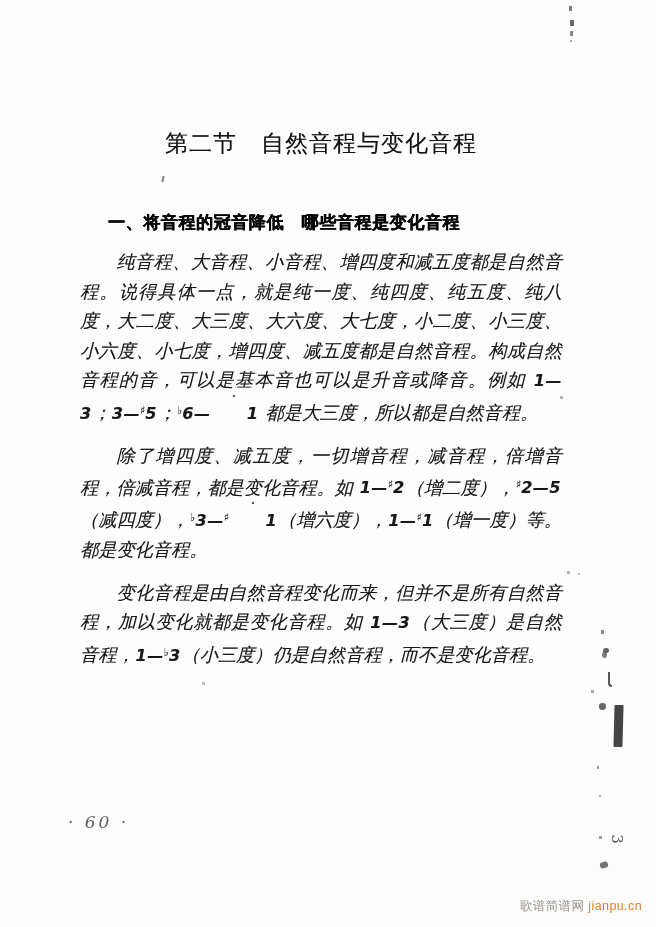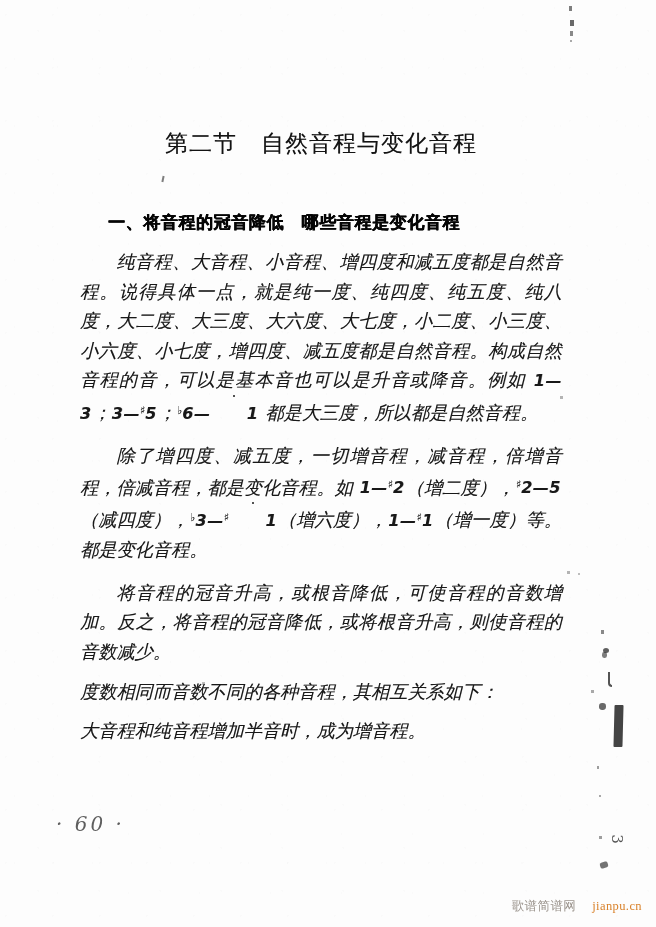--- a/index.html
+++ b/index.html
@@ -100,43 +100,43 @@
     top: -3.5px;
     width: 2px;
     height: 2px;
     border-radius: 50%;
     background: #181818;
   }
 
   
   .folio {
     position: absolute;
-    left: 56px;
+    left: 68px;
     top: 812px;
     font-family: "DejaVu Serif", serif;
     font-style: italic;
-    font-size: 20px;
+    font-size: 17px;
     letter-spacing: 3px;
     color: #5e5e5e;
   }
 
   
   .watermark {
     position: absolute;
     right: 14px;
     bottom: 12px;
     font-size: 12.5px;
     letter-spacing: 0.4px;
     white-space: nowrap;
   }
   .watermark .wm-cn { color: #9a938c; }
   .watermark .wm-url {
     color: #d9822b;
-    font-family: Liberation Serif, serif;
-    margin-left: 16px;
+    font-family: Liberation Sans, sans-serif;
+    margin-left: 4px;
   }
 
   
   .artifact { position: absolute; background: #2a2a2a; }
   .a-smudge {
     right: 33px; top: 705px;
     width: 9px; height: 42px;
     border-radius: 1px;
     transform: rotate(1.5deg);
     opacity: 0.88;
@@ -186,28 +186,24 @@
 
   <div class="content">
 
     <h1 class="chapter-title">第二节　自然音程与变化音程</h1>
 
     <h2 class="section-heading heading-1">一、将音程的冠音降低　哪些音程是变化音程</h2>
 
     <div>
       <p class="body">纯音程、大音程、小音程、增四度和减五度都是自然音程。说得具体一点，就是纯一度、纯四度、纯五度、纯八度，大二度、大三度、大六度、大七度，小二度、小三度、小六度、小七度，增四度、减五度都是自然音程。构成自然音程的音，可以是基本音也可以是升音或降音。例如 <span class="jp"><span><span>1</span></span>—<span><span>3</span></span></span>；<span class="jp"><span><span>3</span></span>—<span><span class="acc">♯</span><span>5</span></span></span>；<span class="jp"><span><span class="acc">♭</span><span>6</span></span>—<span><span class="hi">1</span></span></span> 都是大三度，所以都是自然音程。</p>
       <p class="body">除了增四度、减五度，一切增音程，减音程，倍增音程，倍减音程，都是变化音程。如 <span class="jp"><span><span>1</span></span>—<span><span class="acc">♯</span><span>2</span></span></span>（增二度），<span class="jp"><span><span class="acc">♯</span><span>2</span></span>—<span><span>5</span></span></span>（减四度），<span class="jp"><span><span class="acc">♭</span><span>3</span></span>—<span><span class="acc">♯</span><span class="hi">1</span></span></span>（增六度），<span class="jp"><span><span>1</span></span>—<span><span class="acc">♯</span><span>1</span></span></span>（增一度）等。都是变化音程。</p>
+      <p class="body">变化音程是由自然音程变化而来，但并不是所有自然音程，加以变化就都是变化音程。如 <span class="jp"><span><span>1</span></span>—<span><span>3</span></span></span>（大三度）是自然音程，<span class="jp"><span><span>1</span></span>—<span><span class="acc">♭</span><span>3</span></span></span>（小三度）仍是自然音程，而不是变化音程。</p>
     </div>
 
 
-    <div>
-      <p class="body">将音程的冠音升高，或根音降低，可使音程的音数增加。反之，将音程的冠音降低，或将根音升高，则使音程的音数减少。</p>
-      <p class="body tight noindent">度数相同而音数不同的各种音程，其相互关系如下：</p>
-      <p class="body tight noindent">大音程和纯音程增加半音时，成为增音程。</p>
-    </div>
 
   </div>
 
   <div class="folio">·  60  ·</div>
 
   <div class="watermark">
     <span class="wm-cn">歌谱简谱网</span><span class="wm-url">jianpu.cn</span>
   </div>
 
   <div class="artifact a-smudge"></div>

